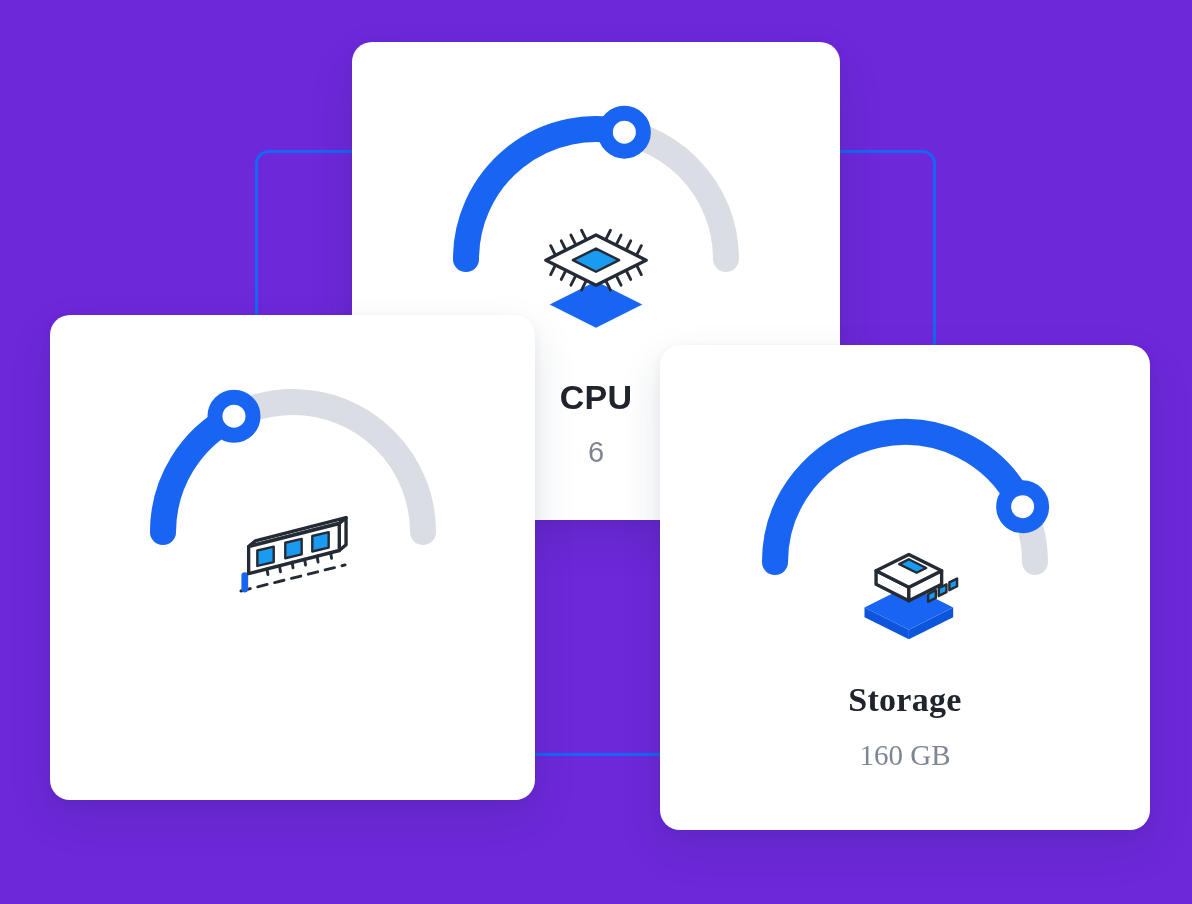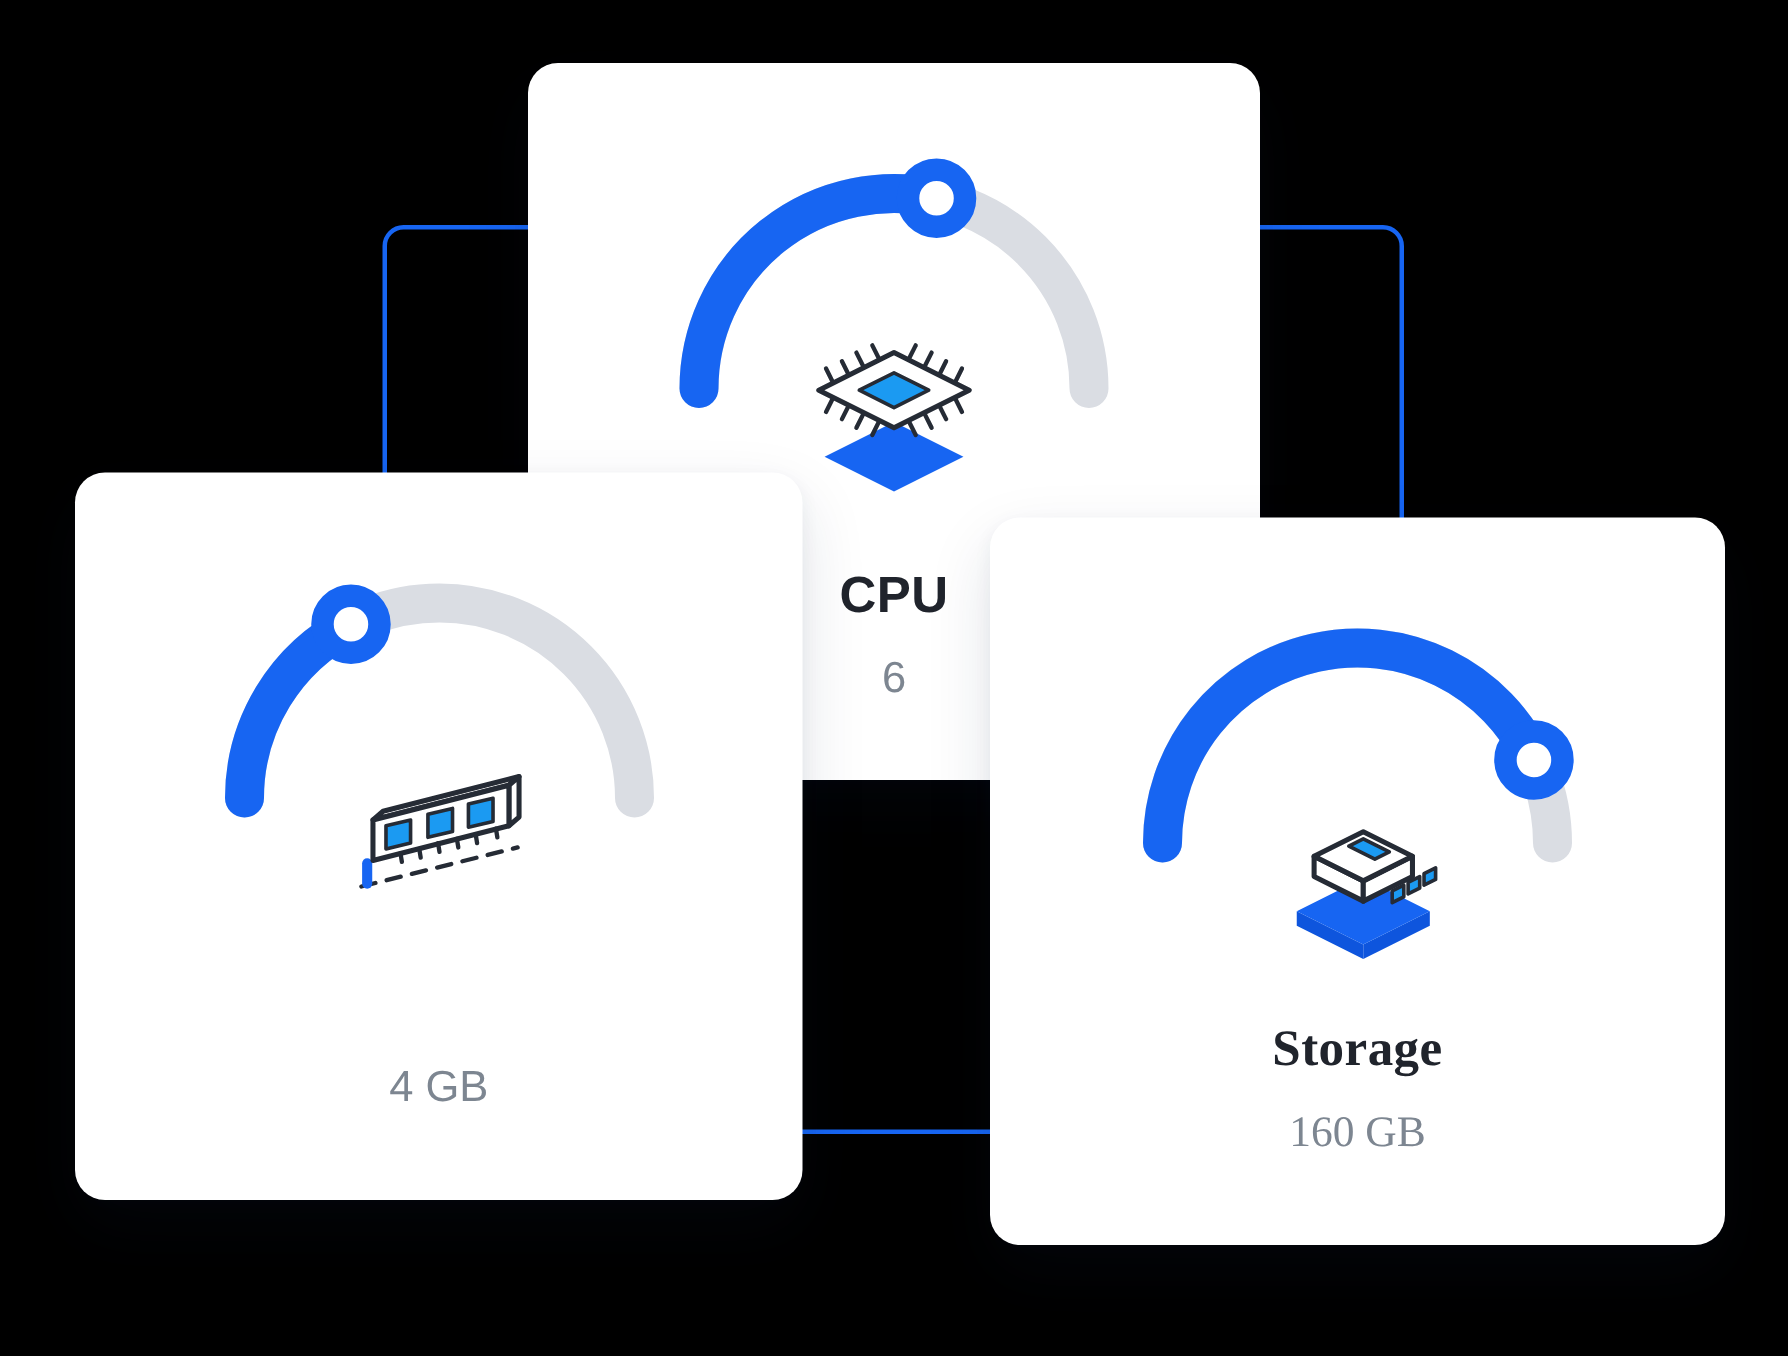--- a/index.html
+++ b/index.html
@@ -1,17 +1,17 @@
 <!DOCTYPE html>
 <html style="--accent: #1765f2; --track: #dadde3; --label: #20242c; --value: #7d8691; --outline: #252b35; --chip: #1b9af2; --slab-dark: #0e55dd; --card-bg: #ffffff;"><head>
 <meta charset="utf-8">
 <style>
   * { margin:0; padding:0; box-sizing:border-box; }
   html,body { background:#ffffff; font-family:"Liberation Sans", sans-serif; }
-  .stage { position:relative; width:1192px; height:904px; background:#000000; overflow:hidden; }
+  .stage { position:relative; width:1192px; height:904px; background:#6d28d9; overflow:hidden; }
 
   .connector { position:absolute; left:255px; top:150px; width:681px; height:606px;
                border:3px solid var(--accent); border-radius:14px; z-index:0; }
 
   .card { position:absolute; background:var(--card-bg); border-radius:20px;
           box-shadow:0 18px 44px rgba(23,43,77,.12), 0 4px 12px rgba(23,43,77,.06); }
   #card-cpu     { left:352px; top:42px;  width:488px; height:478px; z-index:1; }
   #card-ram     { left:50px;  top:315px; width:485px; height:485px; z-index:2; }
   #card-storage { left:660px; top:345px; width:490px; height:485px; z-index:2;font-family:Liberation Serif, serif; }
 
@@ -99,21 +99,20 @@
         <g class="ico-pin">
           <line x1="53" y1="89" x2="54" y2="95"></line>
             <line x1="66" y1="86" x2="67" y2="92"></line>
           <line x1="79" y1="82" x2="80" y2="88"></line>
             <line x1="92" y1="79" x2="93" y2="85"></line>
           <line x1="105" y1="76" x2="106" y2="82"></line>
             <line x1="119" y1="72" x2="120" y2="78"></line>
         </g>
       </svg>
     </div>
-    <div class="metric-value">4 GB</div>
   </section>
 
   <section class="card" id="card-storage">
     <svg class="gauge" viewBox="0 0 340 200">
       <path class="gauge-track" d="M 40 164.99999999999997 A 130 130 0 0 1 300 165"></path>
       <path class="gauge-progress" d="M 40 164.99999999999997 A 130 130 0 0 1 287.6275168205825 109.64869209654059"></path>
       <circle class="gauge-knob" r="19" cx="287.6275168205825" cy="109.64869209654059"></circle>
     </svg>
     <div class="device-icon">
       <svg viewBox="0 0 160 140">

